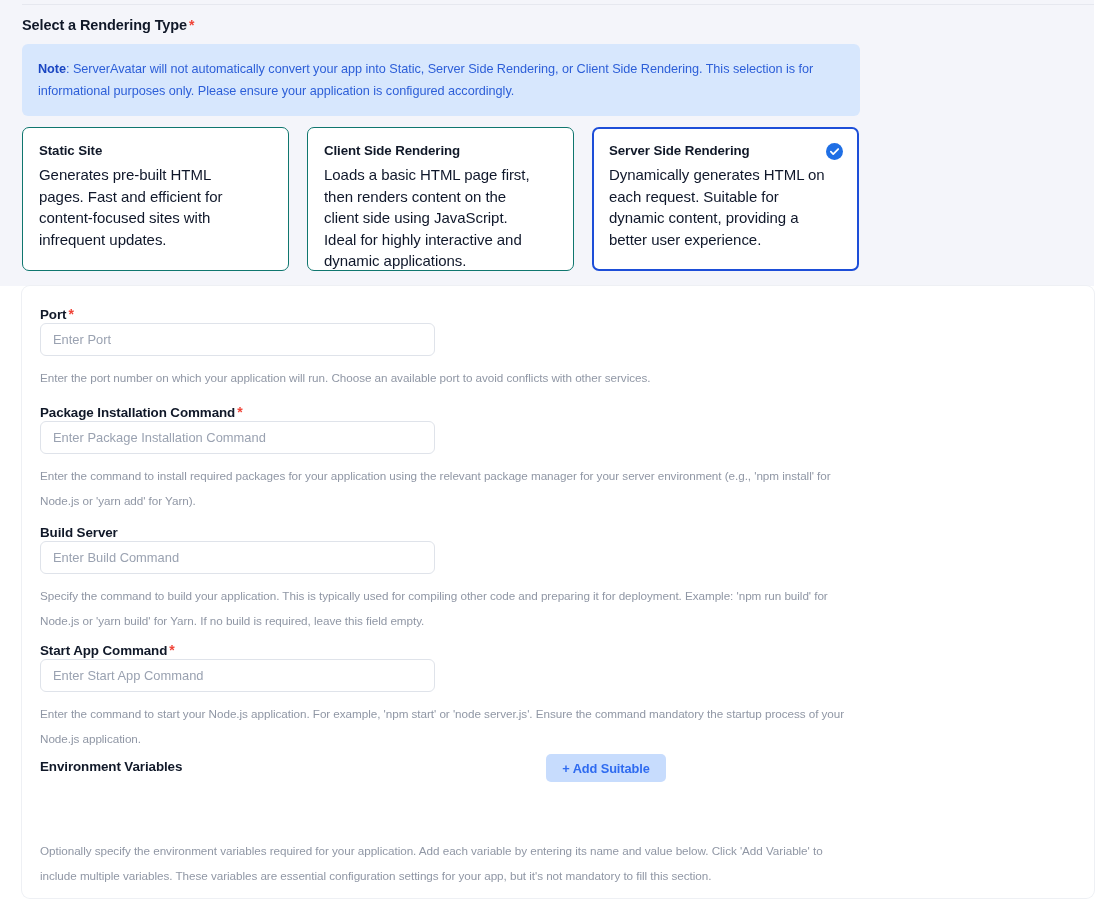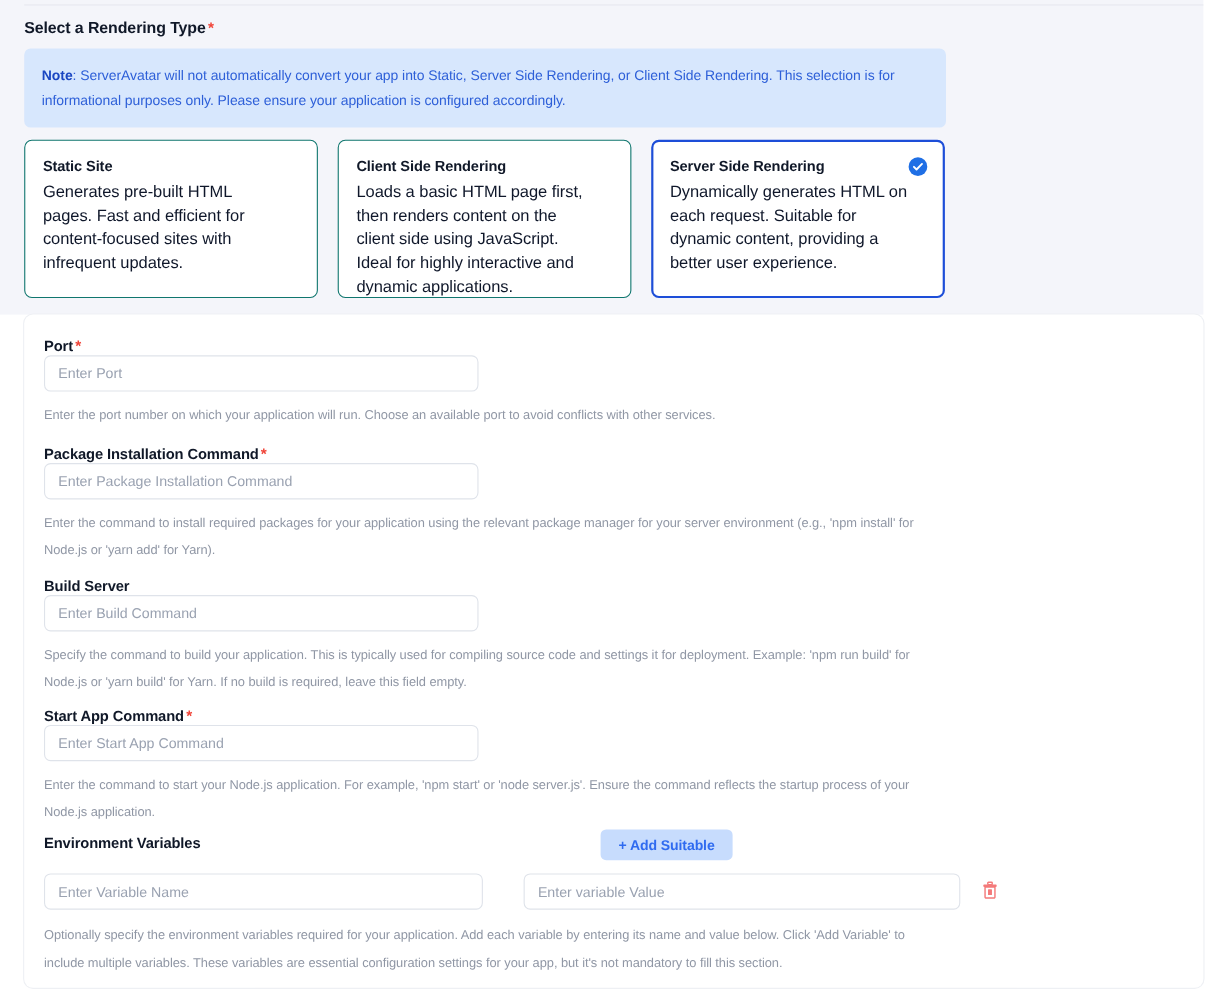--- a/index.html
+++ b/index.html
@@ -282,46 +282,32 @@
 
     <div class="field" style="top:118px;">
       <div class="field-label"><span>Package Installation Command</span><span class="req">*</span></div>
       <input class="input" type="text" value="" placeholder="Enter Package Installation Command" style="">
       <div class="help">Enter the command to install required packages for your application using the relevant package manager for your server environment (e.g., 'npm install' for Node.js or 'yarn add' for Yarn).</div>
     </div>
 
     <div class="field" style="top:238px;">
       <div class="field-label"><span>Build Server</span><span class="req"></span></div>
       <input class="input" type="text" value="" placeholder="Enter Build Command" style="">
-      <div class="help">Specify the command to build your application. This is typically used for compiling source code and settings it for deployment. Example: 'npm run build' for Node.js or 'yarn build' for Yarn. If no build is required, leave this field empty.</div>
+      <div class="help">Specify the command to build your application. This is typically used for compiling other code and preparing it for deployment. Example: 'npm run build' for Node.js or 'yarn build' for Yarn. If no build is required, leave this field empty.</div>
     </div>
 
     <div class="field" style="top:356px;">
       <div class="field-label"><span>Start App Command</span><span class="req">*</span></div>
       <input class="input" type="text" value="" placeholder="Enter Start App Command" style="">
-      <div class="help">Enter the command to start your Node.js application. For example, 'npm start' or 'node server.js'. Ensure the command reflects the startup process of your Node.js application.</div>
+      <div class="help">Enter the command to start your Node.js application. For example, 'npm start' or 'node server.js'. Ensure the command mandatory the startup process of your Node.js application.</div>
     </div>
 
     <div class="env-header">
       <div class="env-label">Environment Variables</div>
       <button class="add-var-btn">+ Add Suitable</button>
     </div>
 
-    <div class="env-row">
-      <input class="env-name-input" type="text" value="" placeholder="Enter Variable Name" style="">
-      <input class="env-value-input" type="text" value="" placeholder="Enter variable Value" style="">
-      <button class="delete-btn">
-        <span>
-          <svg width="16" height="17" viewBox="0 0 16 17" aria-hidden="true">
-            <rect x="6" y="1" width="4" height="2.2" rx="0.6" fill="none" stroke="#f47a7a" stroke-width="1.3"></rect>
-            <rect x="2" y="3.2" width="12" height="2.1" rx="0.6" fill="#f47a7a"></rect>
-            <path d="M3.5 5.3 h9 v9.2 a0.9 0.9 0 0 1 -0.9 0.9 h-7.2 a0.9 0.9 0 0 1 -0.9 -0.9 z" fill="none" stroke="#f47a7a" stroke-width="1.3"></path>
-            <rect x="6.2" y="7.4" width="3.6" height="5.2" rx="0.5" fill="#f47a7a"></rect>
-          </svg>
-        </span>
-      </button>
-    </div>
 
     <div class="env-help">Optionally specify the environment variables required for your application. Add each variable by entering its name and value below. Click 'Add Variable' to include multiple variables. These variables are essential configuration settings for your app, but it's not mandatory to fill this section.</div>
 
   </div>
 
 </div>
 
 </body></html>

